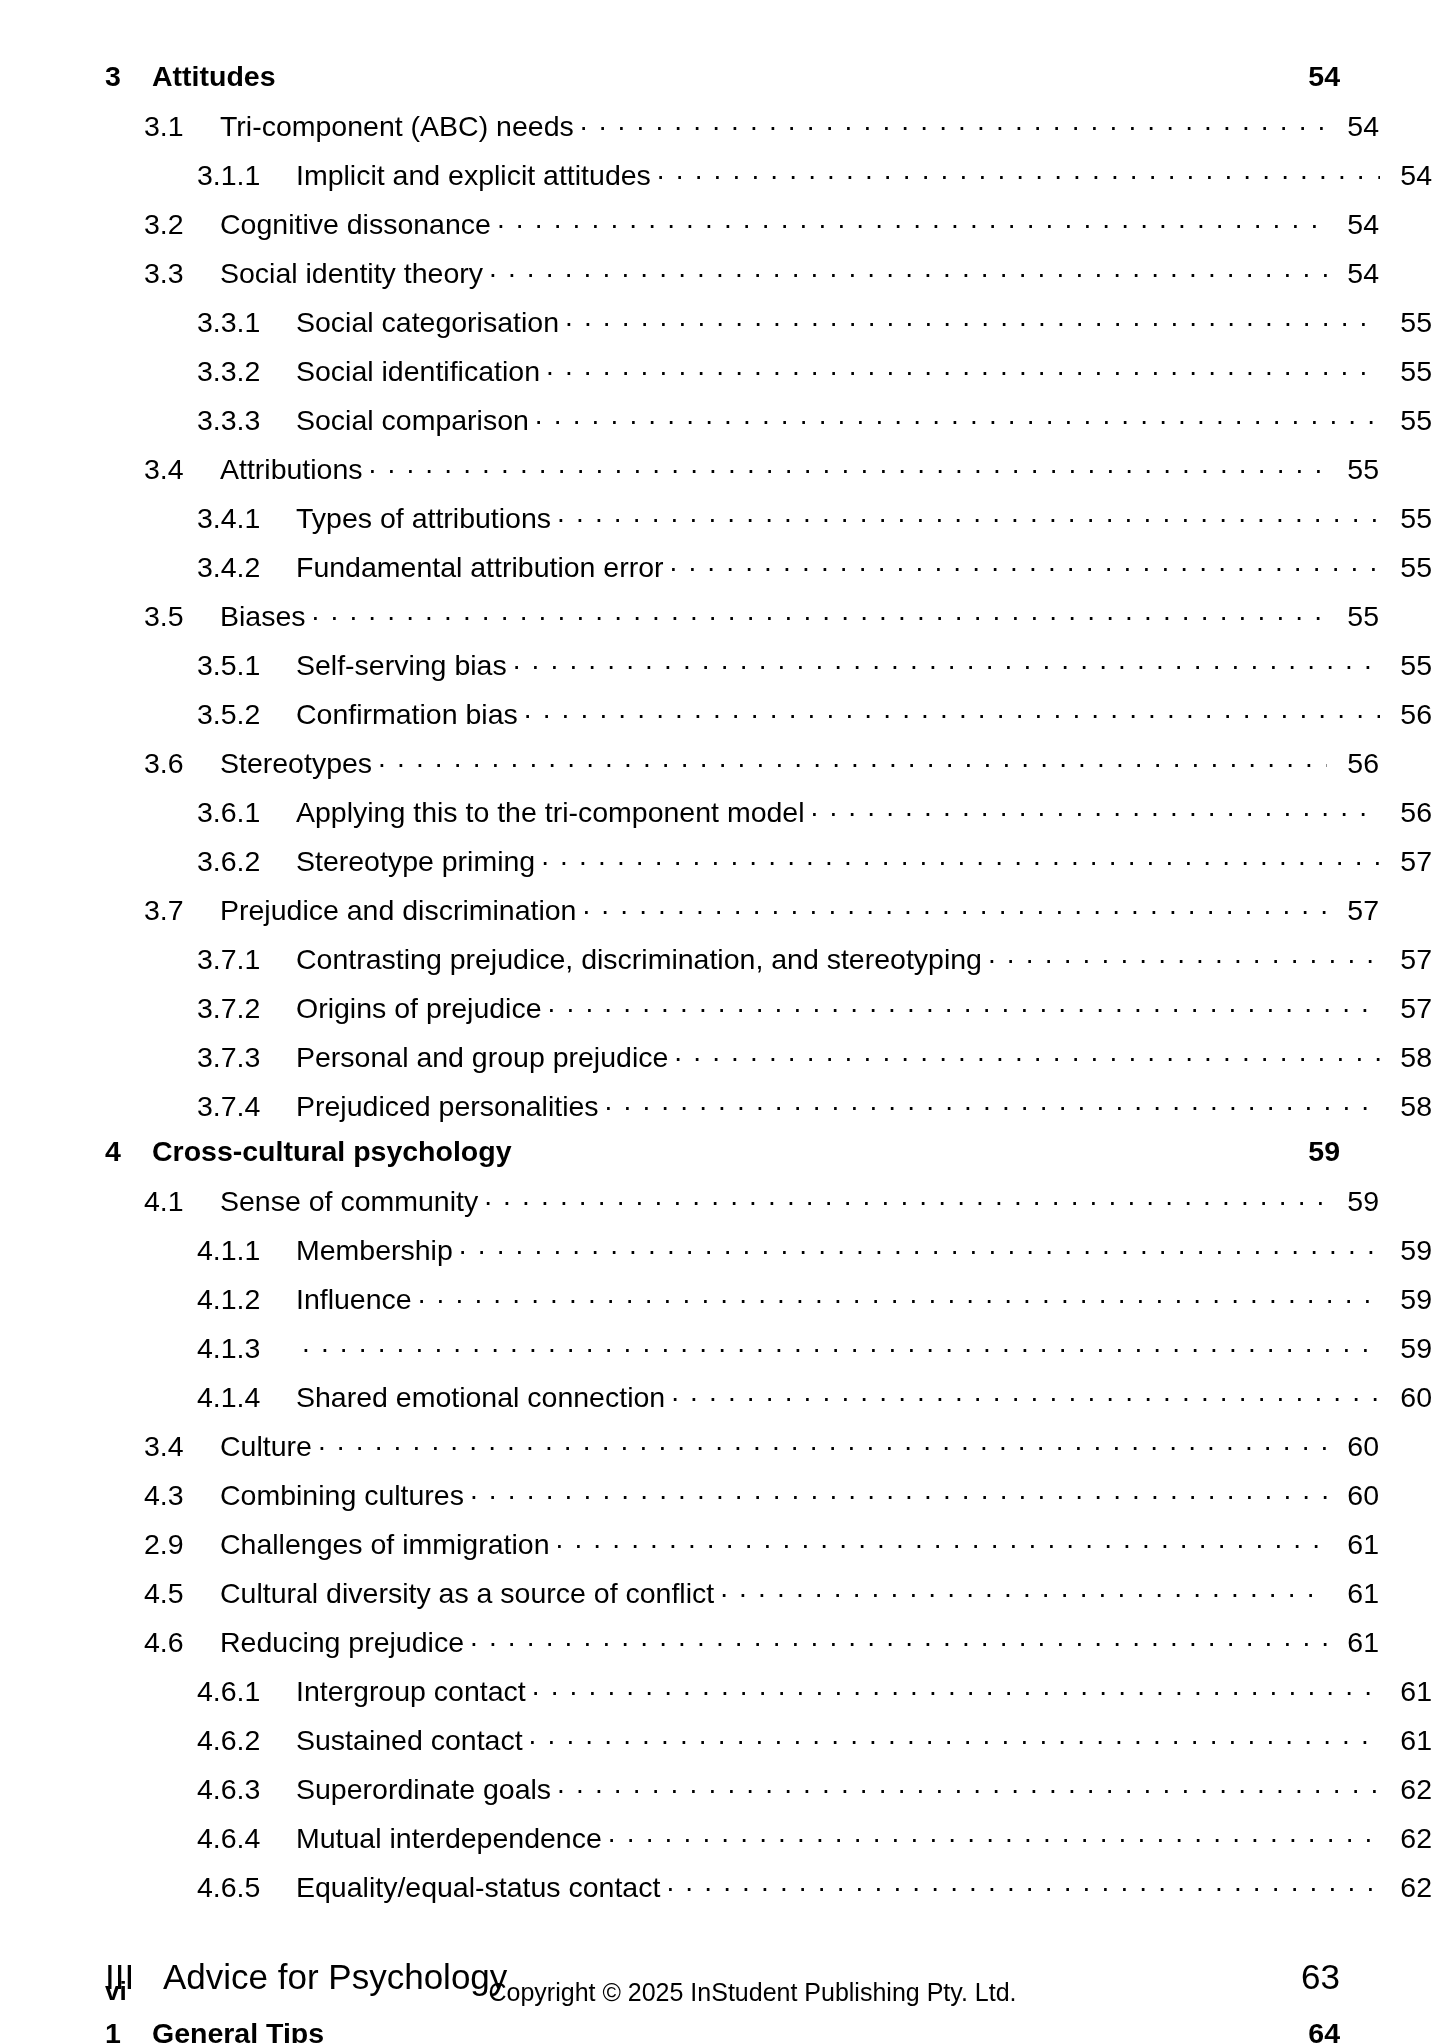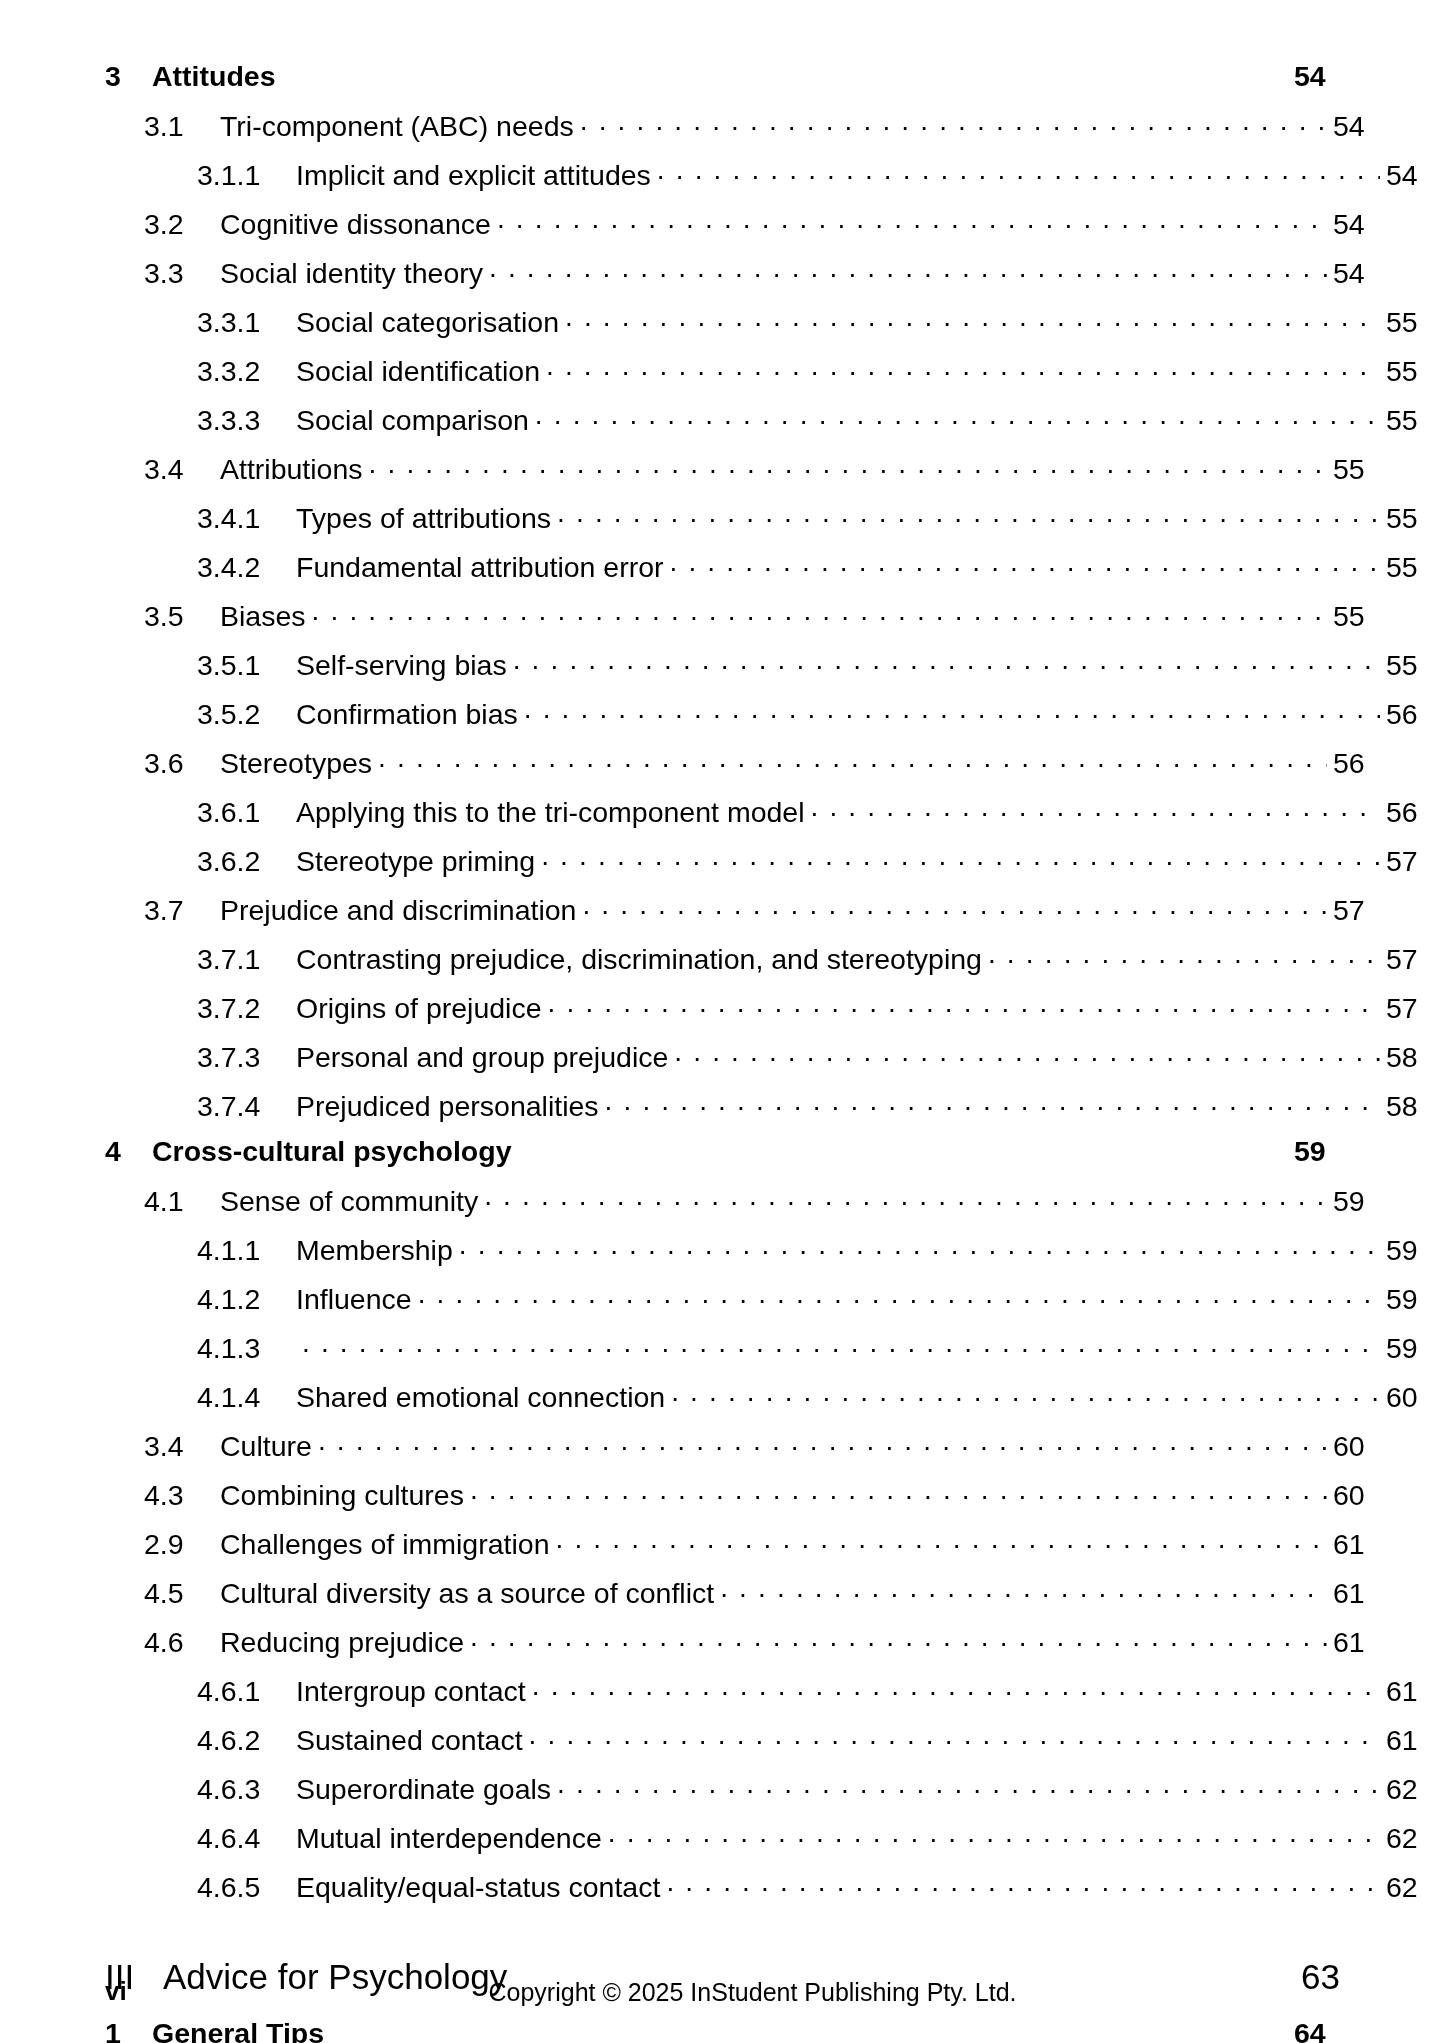--- a/index.html
+++ b/index.html
@@ -51,21 +51,21 @@
     position: absolute;
     left: 0;
     bottom: 0.03em;
     white-space: nowrap;
     letter-spacing: 0.06em;
     font-size: 28px;
     color: #000;
   }
   .pg {
     flex: 0 0 auto;
-    text-align: left;
+    text-align: right;
     white-space: nowrap;
   }
 
   
   .lvl-chapter {
     font-size: 28.5px;
     font-weight: bold;
     margin-top: 0;
     margin-bottom: 17px;
   }

